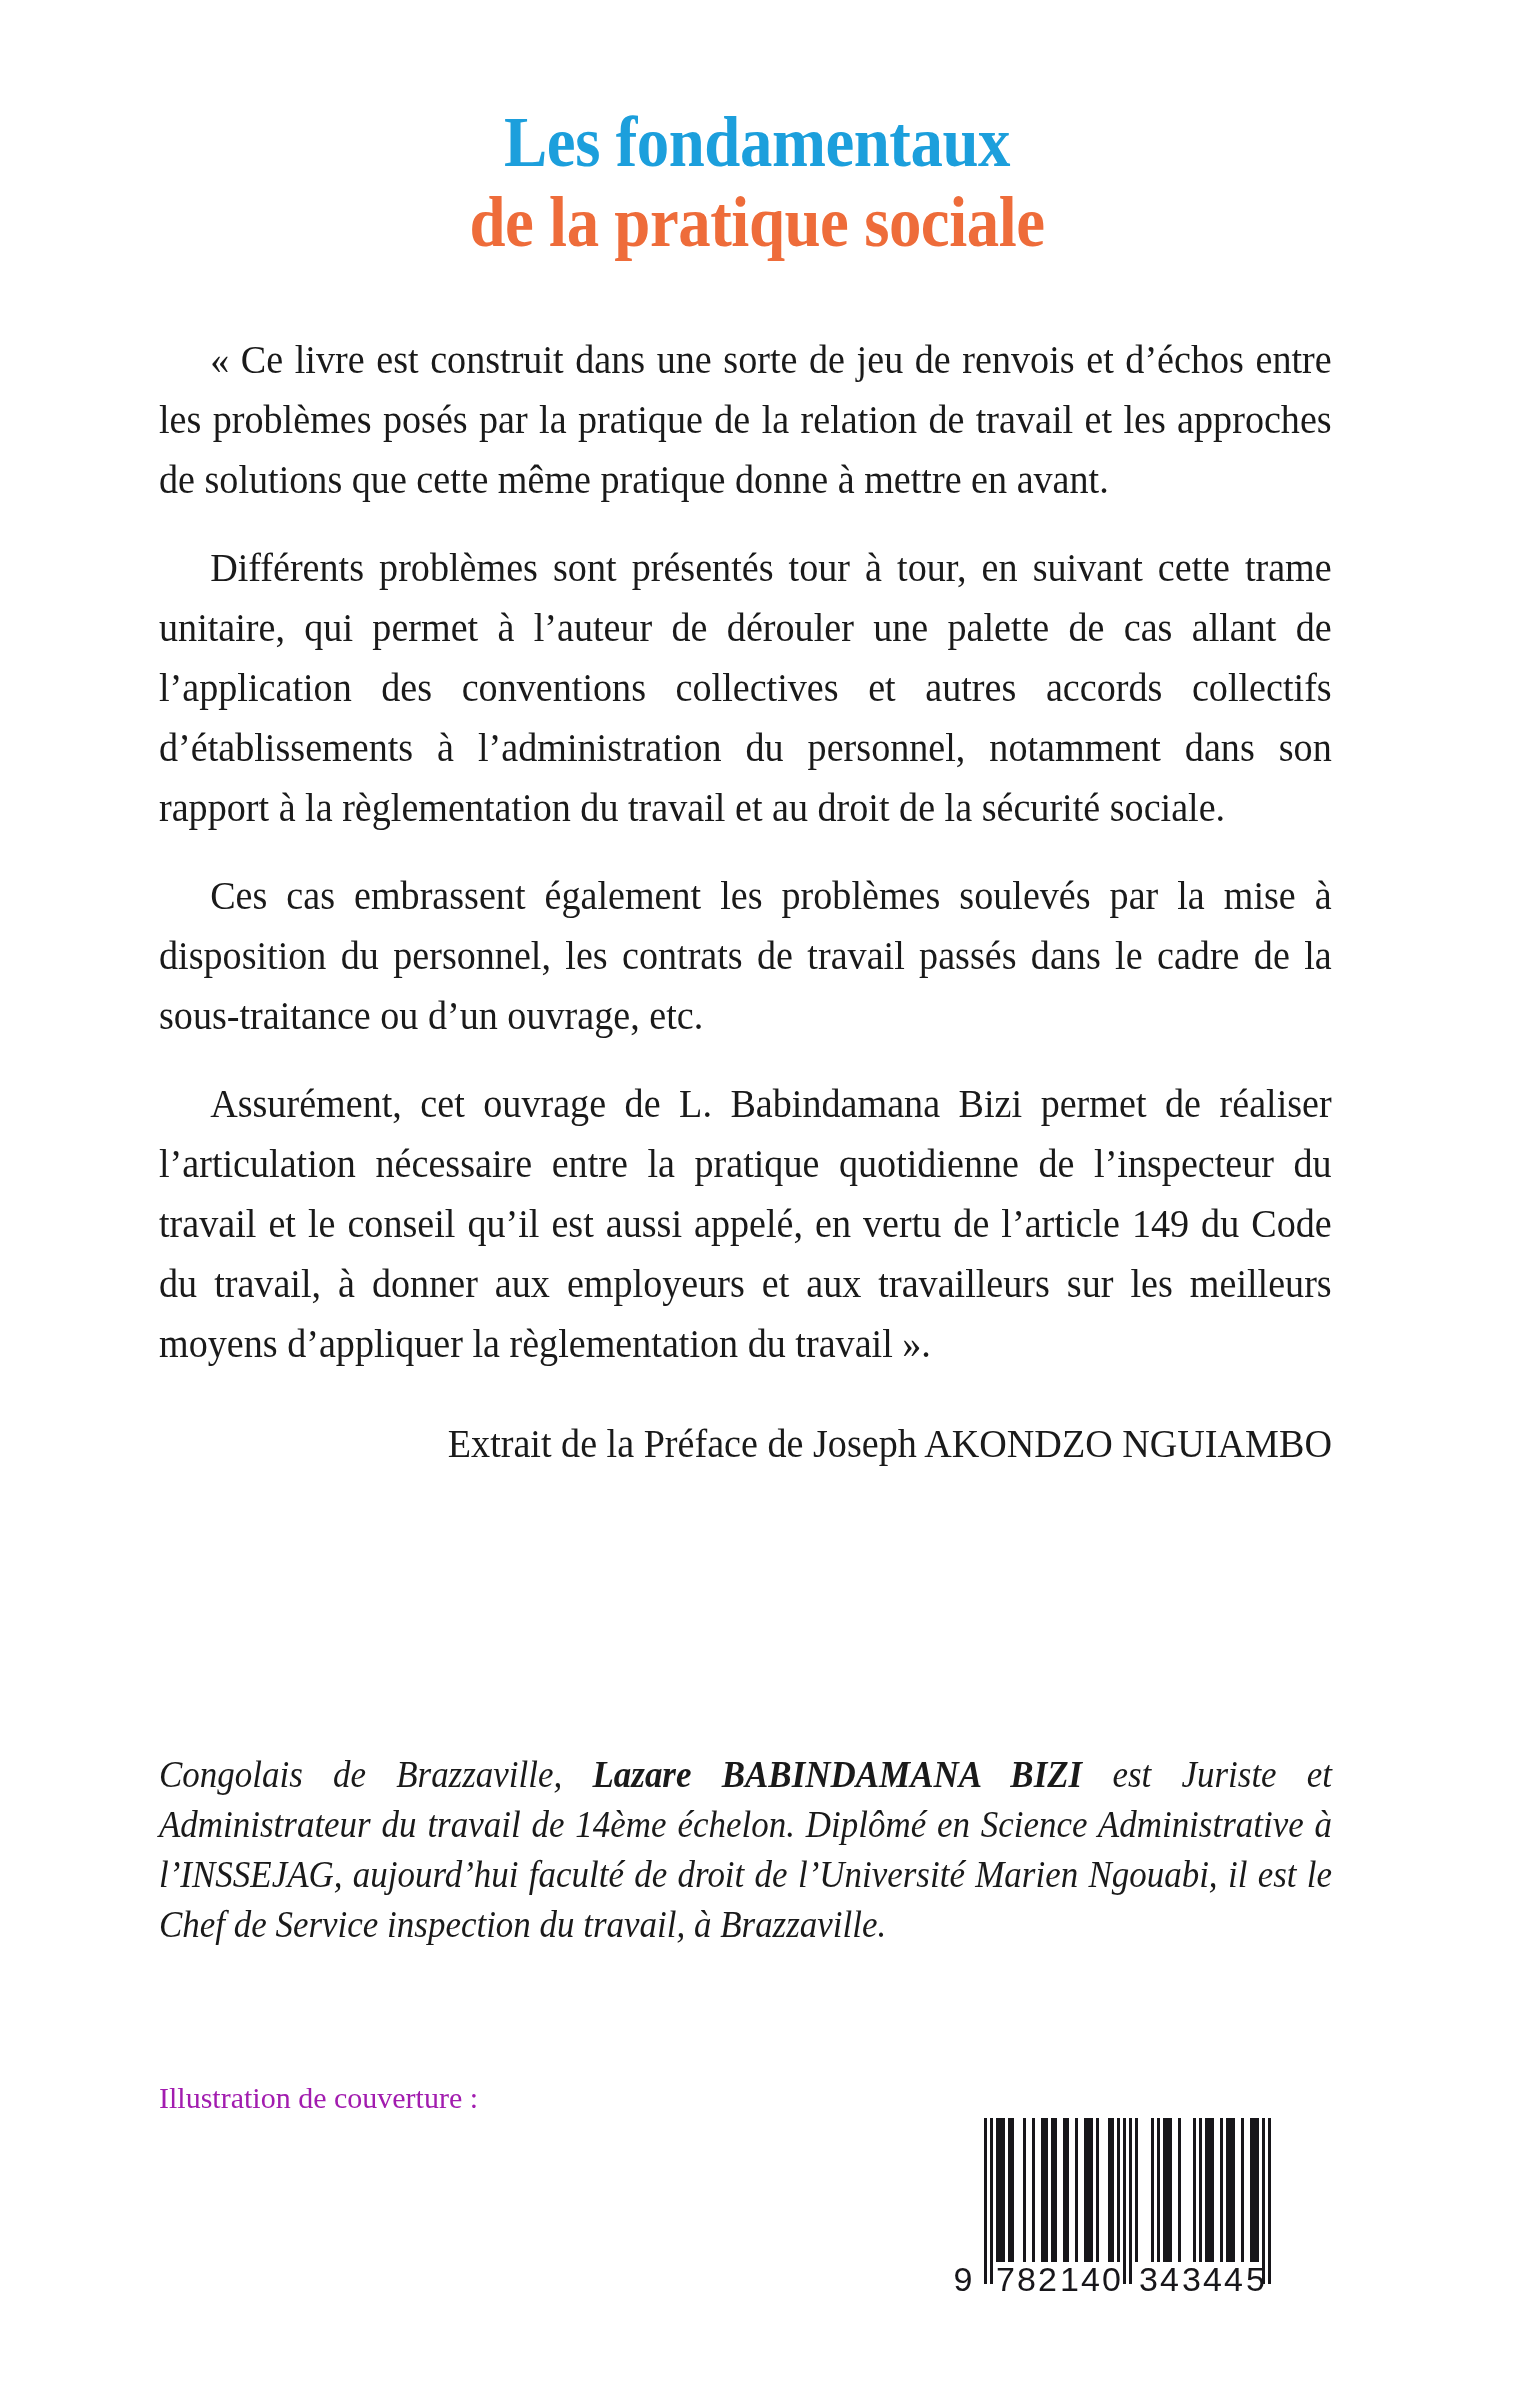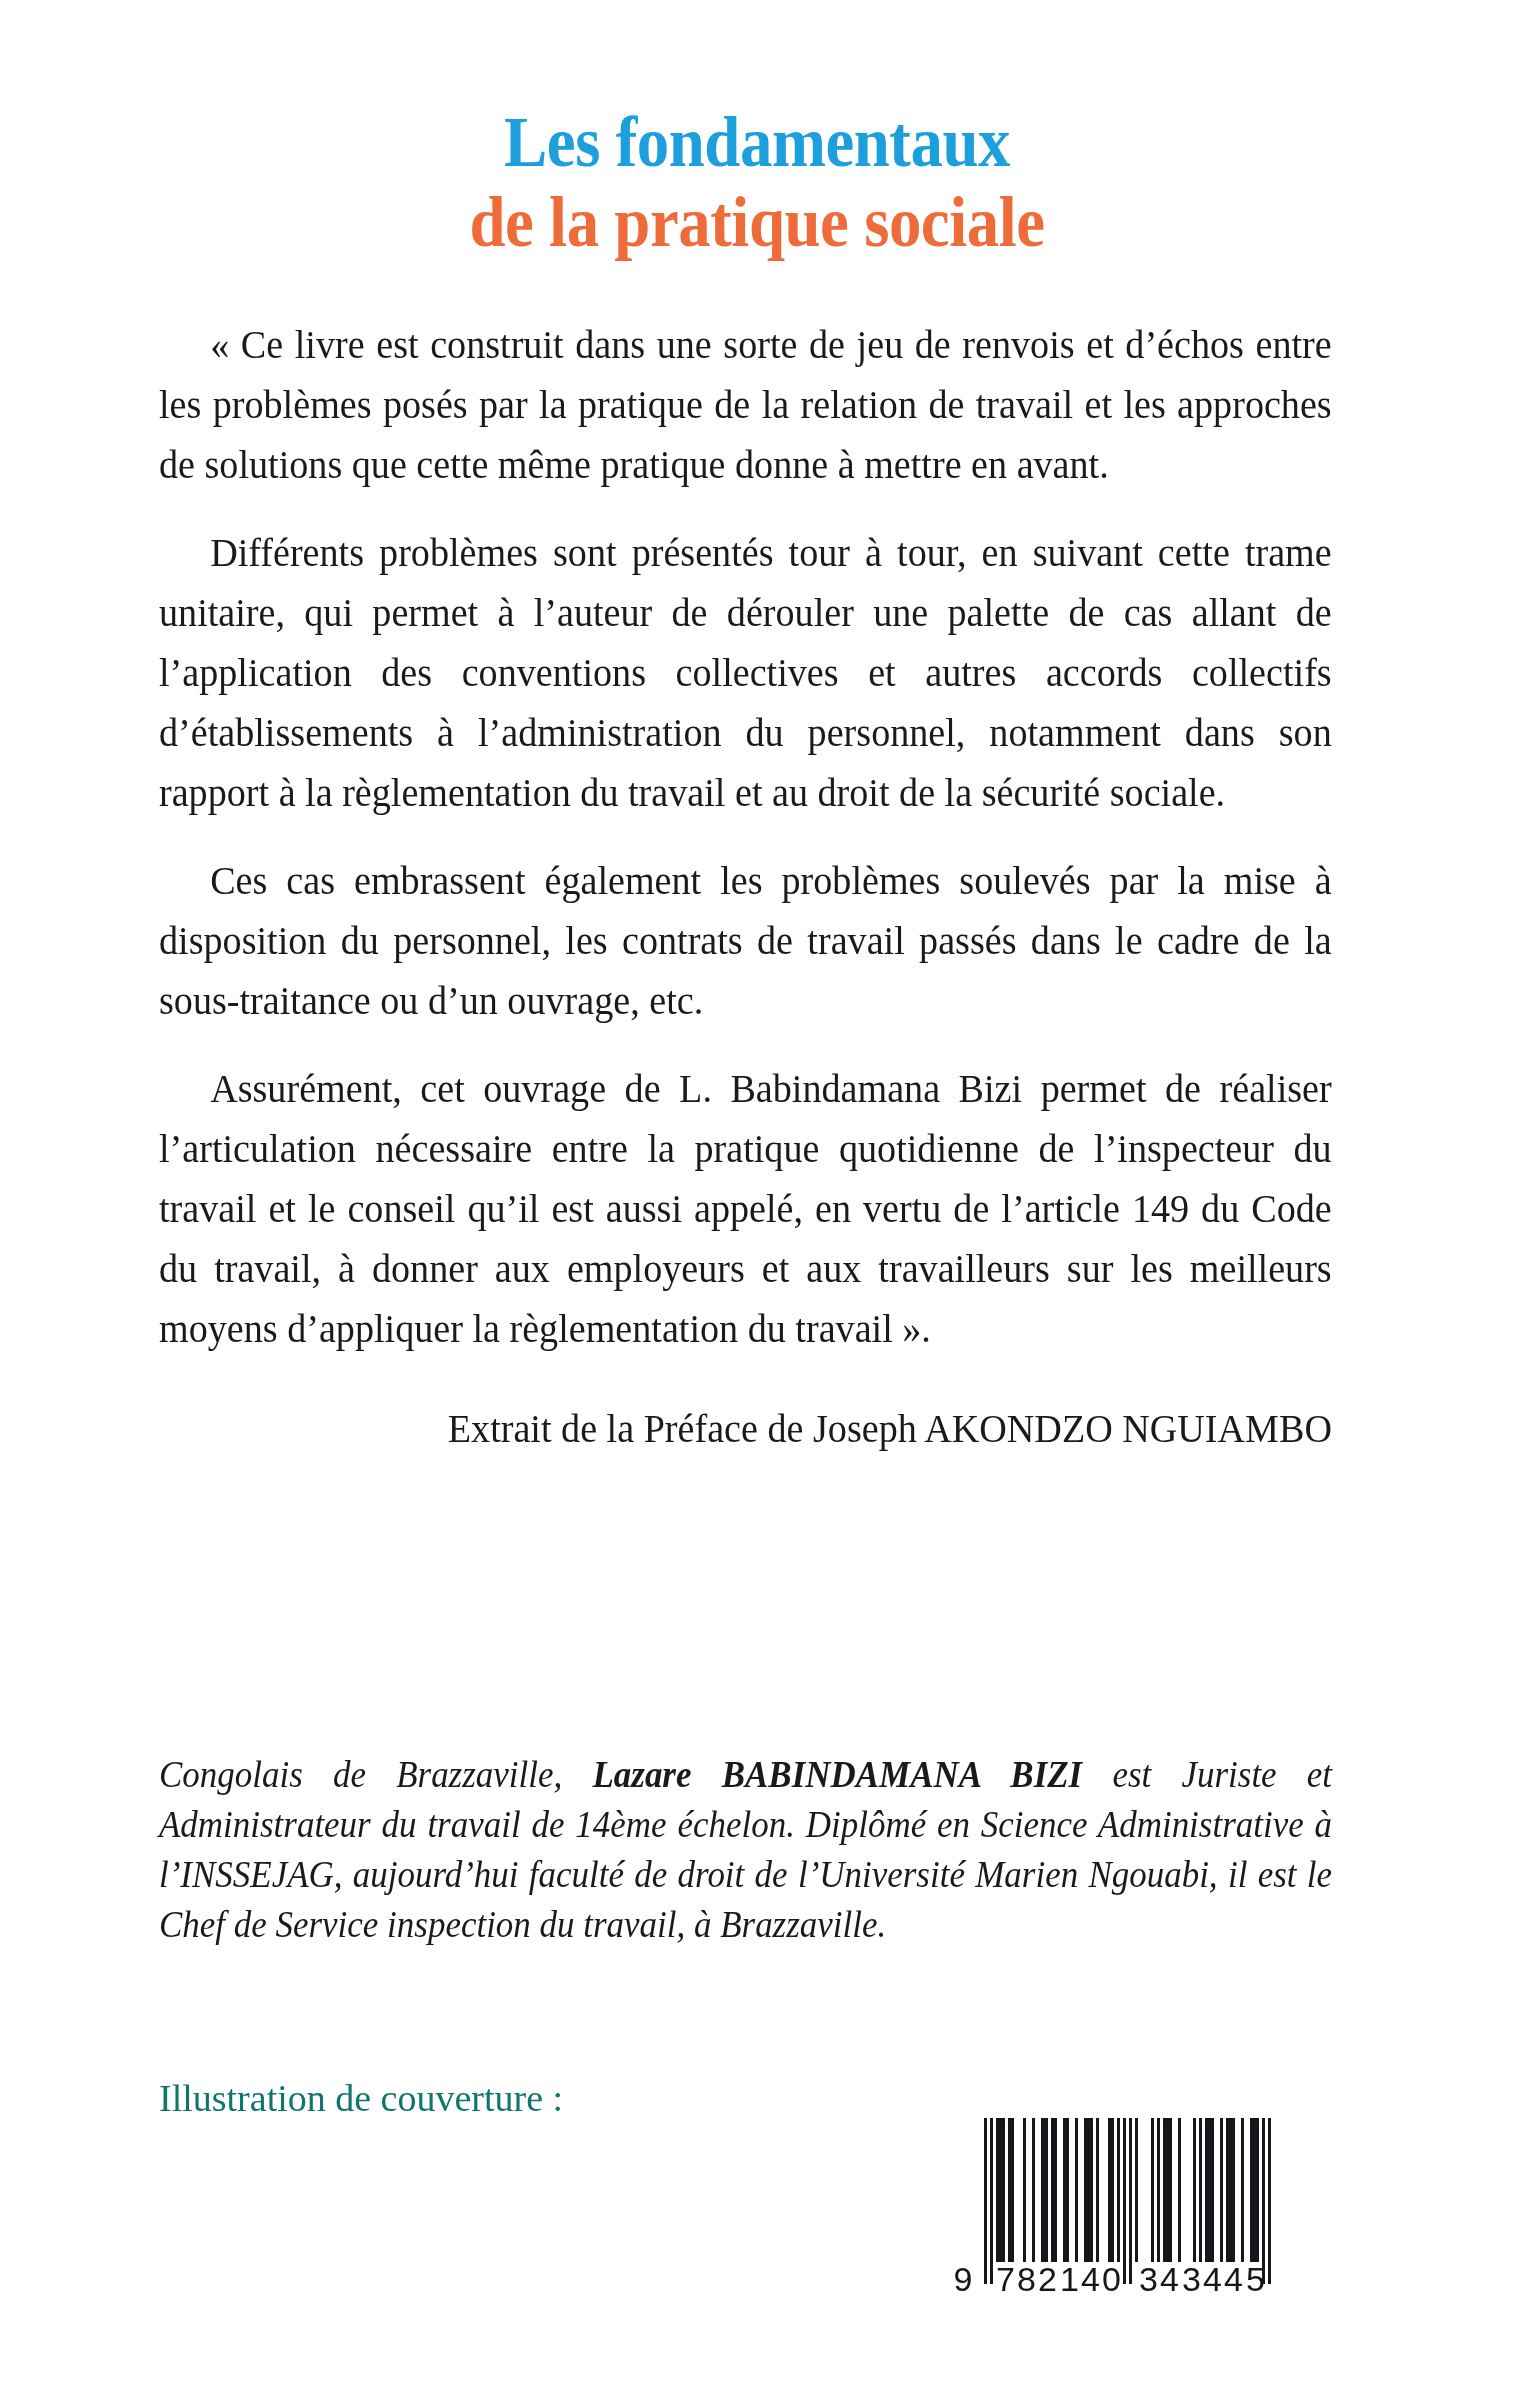--- a/index.html
+++ b/index.html
@@ -41,21 +41,21 @@
     transform: scaleX(0.90);
     transform-origin: center;
   }
   .title-line-1 { color: #1C9FDC; }
   .title-line-2 { color: #EE6C3A; margin-top: 7.6px; }
 
   
   .body-col {
     position: absolute;
     left: 159px;
-    top: 314px;
+    top: 329px;
     width: 1173px;
   }
   .para {
     font-family: "Liberation Serif", "DejaVu Serif", serif;
     font-size: 41px;
     line-height: 60px;
     text-align: justify;
     text-indent: 55px;
     margin: 0 0 28px 0;
     color: #1a1a1a;
@@ -104,23 +104,23 @@
 
   
   .footer-left {
     position: absolute;
     left: 159px;
     top: 2078px;
     width: 662px;
   }
   .credit-line {
     font-family: "Liberation Serif", "DejaVu Serif", serif;
-    font-size: 38px;
+    font-size: 30px;
     line-height: 40px;
-    color: #0f766e;
+    color: #a21caf;
     margin: 0;
     white-space: nowrap;
   }
   .isbn-line {
     font-family: "Liberation Serif", "DejaVu Serif", serif;
     font-size: 32px;
     line-height: 40px;
     color: #1a1a1a;
     margin: 52px 0 0 0;
     white-space: nowrap;

